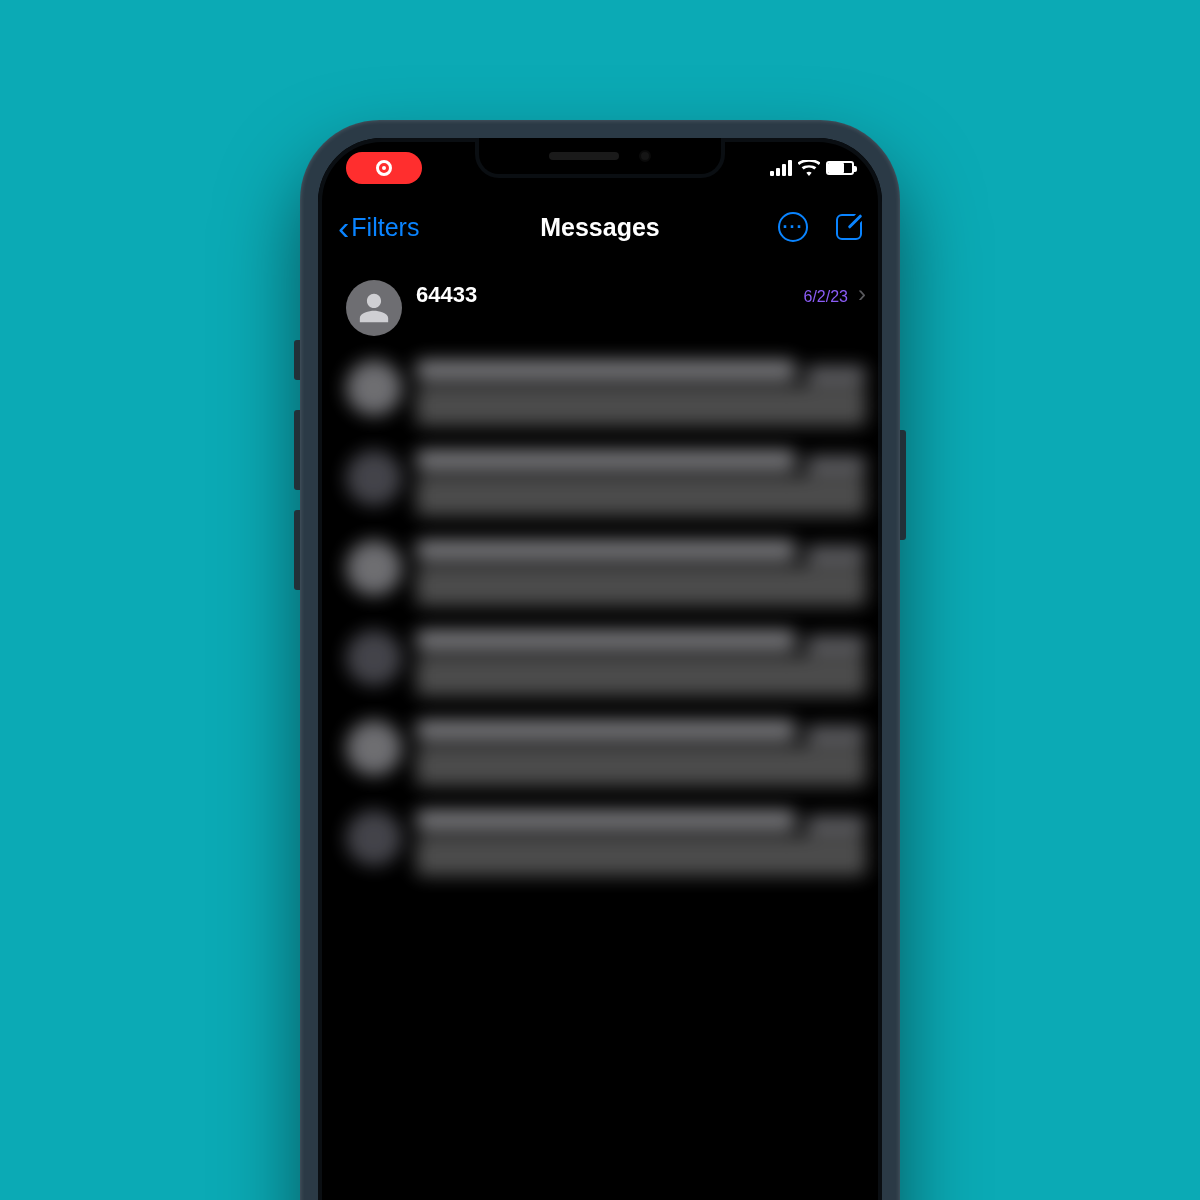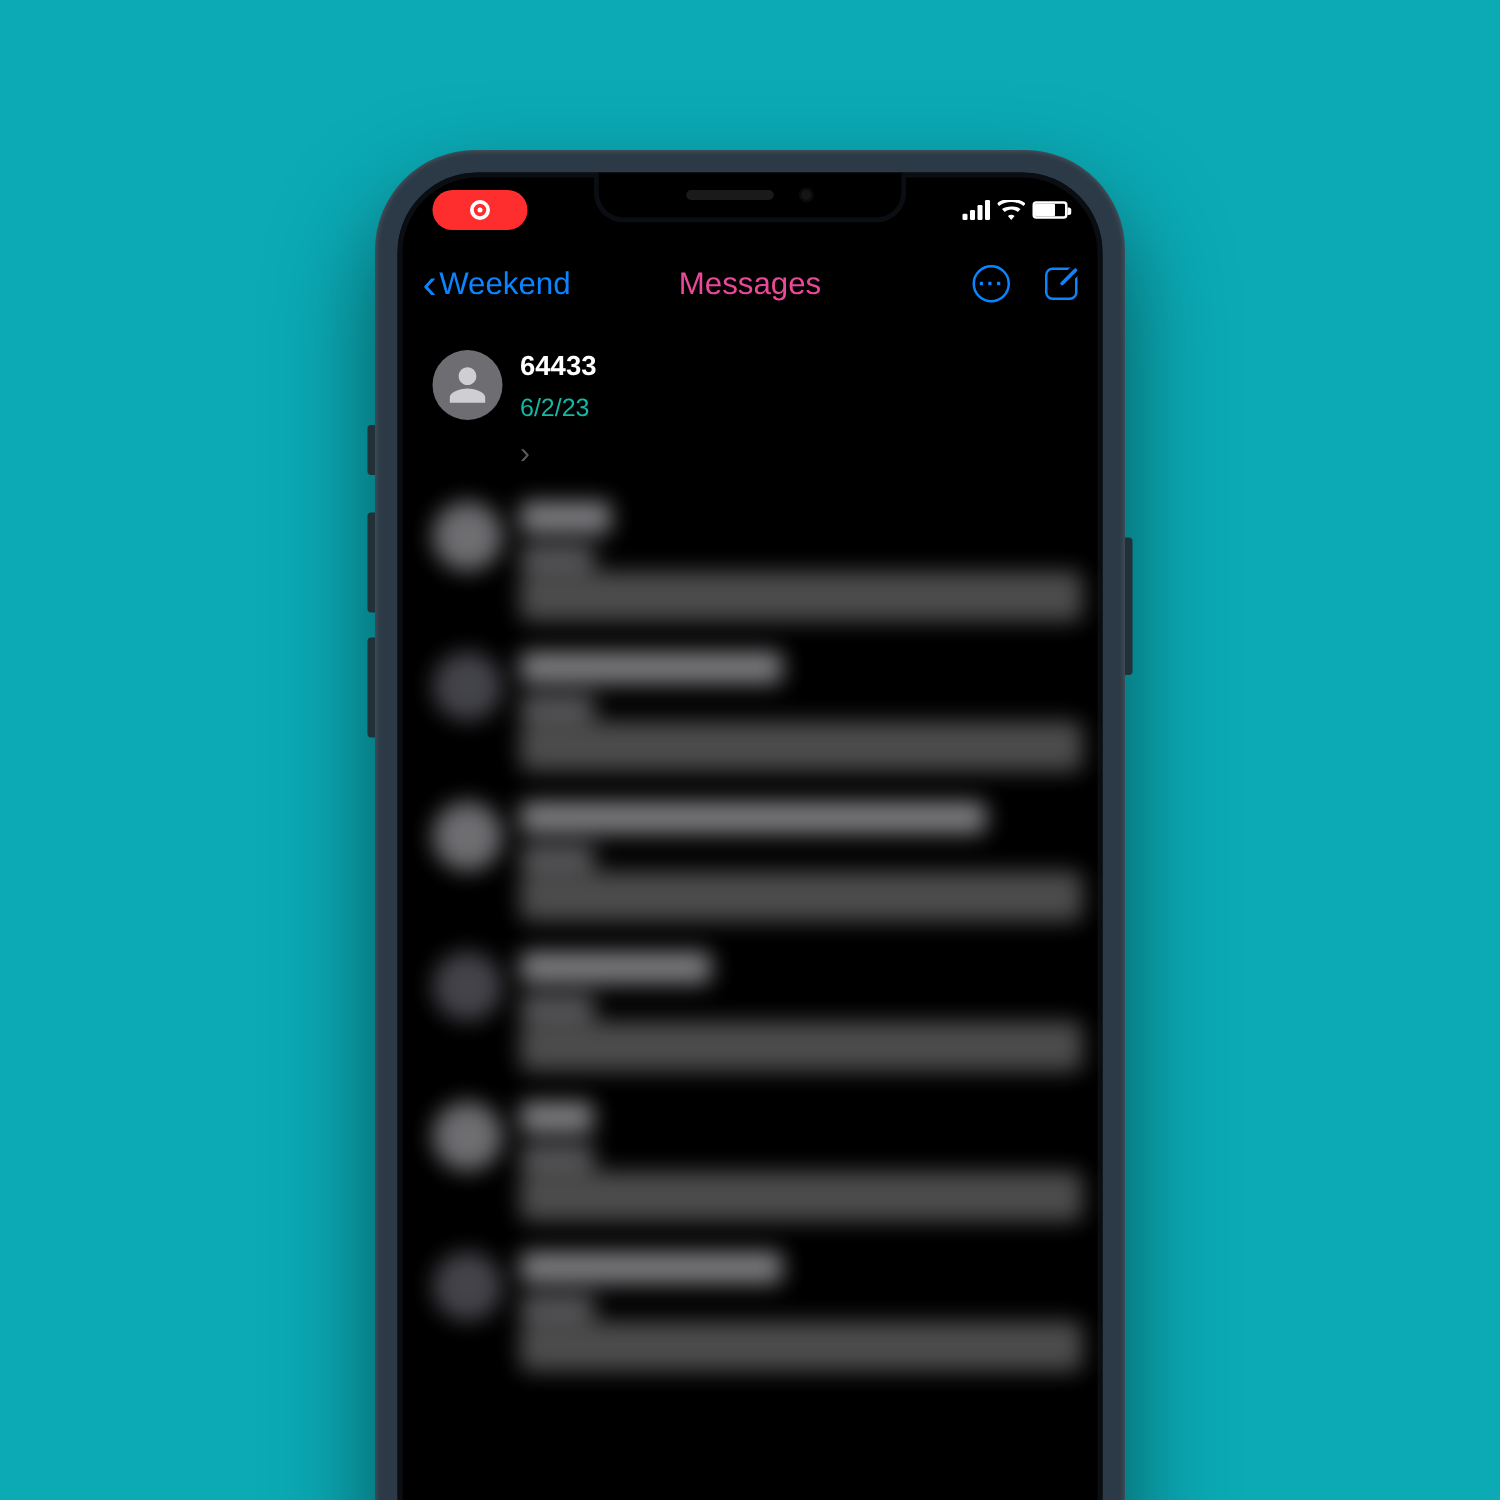--- a/index.html
+++ b/index.html
@@ -89,33 +89,33 @@
     position: absolute;
     top: 60px; left:0; right:0;
     height: 58px;
     display: flex;
     align-items:center;
     justify-content: space-between;
     padding: 0 20px;
   }
   .nav-left { display:flex; align-items:center; gap:2px; color:#0a84ff; font-size:25px; font-weight:400; }
   .chev-left { font-size:34px; font-weight:300; line-height:1; }
-  .nav-title { position:absolute; left:0; right:0; text-align:center; color:#ec4899; font-size:25px; font-weight:400; pointer-events:none;}
+  .nav-title { position:absolute; left:0; right:0; text-align:center; color:#ffffff; font-size:25px; font-weight:700; pointer-events:none;}
   .nav-right { display:flex; align-items:center; gap:28px; }
   .more-circ { width:30px; height:30px; border:2.5px solid #0a84ff; border-radius:50%; display:flex; align-items:center; justify-content:center; color:#0a84ff; font-size:18px; letter-spacing:1px; line-height:1; font-weight:700;}
   .compose { width:26px; height:26px; border:2.5px solid #0a84ff; border-radius:6px; position:relative; }
   .compose::after{ content:""; position:absolute; width:18px; height:3px; background:#0a84ff; transform:rotate(-45deg); top:4px; right:-4px; border-radius:2px; box-shadow: 0 0 0 3px #000;}
   .list { position:absolute; top:130px; left:0; right:0; bottom:0; overflow:hidden; }
   .row { display:flex; padding: 12px 16px 12px 28px; gap:14px; align-items:flex-start; }
   .avatar { width:56px; height:56px; border-radius:50%; background:#6e6e72; flex-shrink:0; display:flex; align-items:center; justify-content:center; }
   .avatar svg { width:34px; height:34px; fill:#cfcfd3; }
   .row-body { flex:1; min-width:0; }
-  .row-top { display:flex; align-items:baseline; gap:10px;flex-direction:column; }
+  .row-top { display:flex; align-items:baseline; gap:10px; }
   .sender { color:#fff; font-size:22px; font-weight:600; flex:1; white-space:nowrap; overflow:hidden; text-overflow:ellipsis;}
-  .date { color:#14b8a6; font-size:20px; }
+  .date { color:#8b5cf6; font-size:16px; }
   .chev-right { color:#5a5a5e; font-size:24px; font-weight:300; }
   .preview { color:#8e8e93; font-size:19px; line-height:1.3; margin-top:2px; display:-webkit-box; -webkit-line-clamp:2; -webkit-box-orient:vertical; overflow:hidden; }
   .blurred { filter: blur(9px); opacity:0.9; }
   .blurred .avatar { background:#7a7a7e; }
   .blurred.alt .avatar { background:#4b4b52; }
   .blurred .sender, .blurred .preview, .blurred .date {
     color: transparent;
     background: linear-gradient(#888,#888);
     background-clip: text;
     -webkit-background-clip: text;
@@ -155,21 +155,21 @@
           </svg>
         <div class="battery">
             <div class="battery-fill"></div>
           </div>
       </div>
     </div>
 
     <div class="nav">
       <div class="nav-left">
         <span class="chev-left">‹</span>
-        <span>Weekend</span>
+        <span>Filters</span>
       </div>
       <div class="nav-title">Messages</div>
       <div class="nav-right">
         <div class="more-circ">···</div>
         <div class="compose"></div>
       </div>
     </div>
 
     <div class="list">
 

